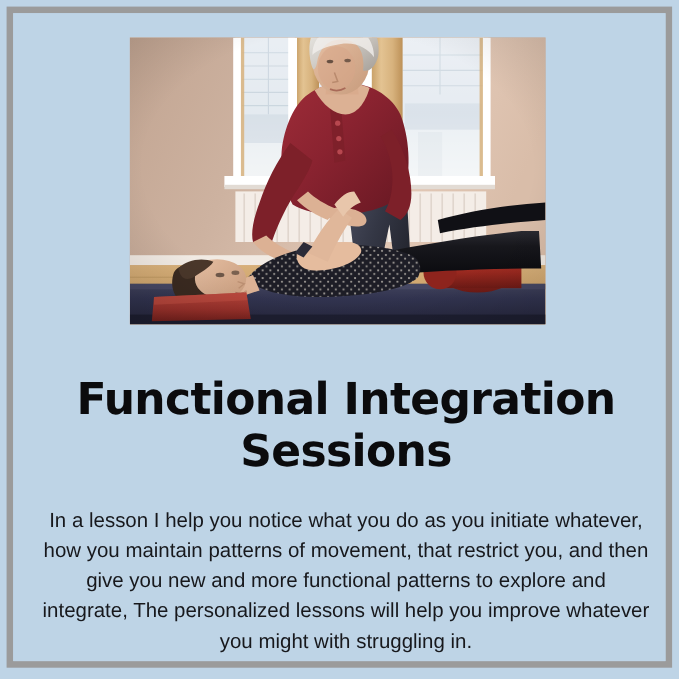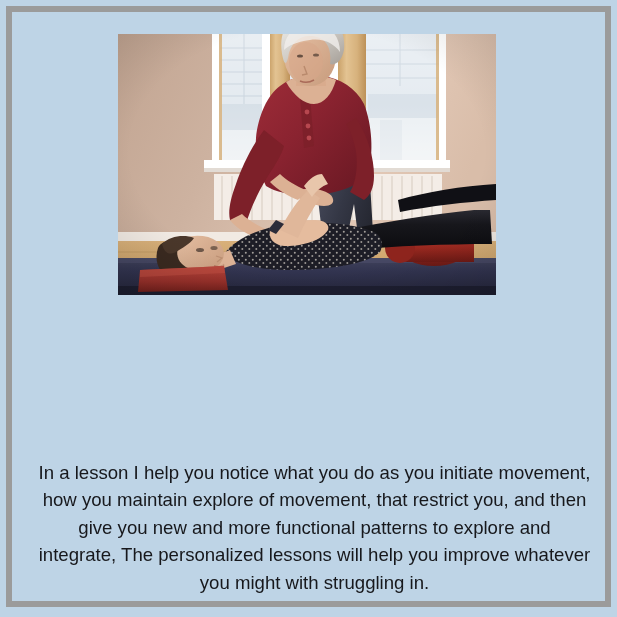--- a/index.html
+++ b/index.html
@@ -342,17 +342,19 @@
 
         <g>
           <path d="M22 236 L106 232 L110 256 L20 258 Z" fill="url(#cushG)"></path>
           <path d="M22 236 L106 232 L107 239 L22 243 Z" fill="#bb4a3e" opacity="0.7"></path>
         </g>
 
         <rect x="0" y="0" width="378" height="261" fill="url(#vign)"></rect>
       </svg>
     </div>
 
-
-    <p class="bodycopy">In a lesson I help you notice what you do as you initiate movement, how you maintain explore of movement, that restrict you, and then give you new and more functional patterns to explore and integrate,  The personalized lessons will help you improve whatever you might with struggling in.</p>
+    <h1 class="headline">Functional Integration
+Sessions</h1>
+
+    <p class="bodycopy">In a lesson I help you notice what you do as you initiate whatever, how you maintain patterns of movement, that restrict you, and then give you new and more functional patterns to explore and integrate,  The personalized lessons will help you improve whatever you might with struggling in.</p>
 
   </div>
 </div>
 
 </body></html>

